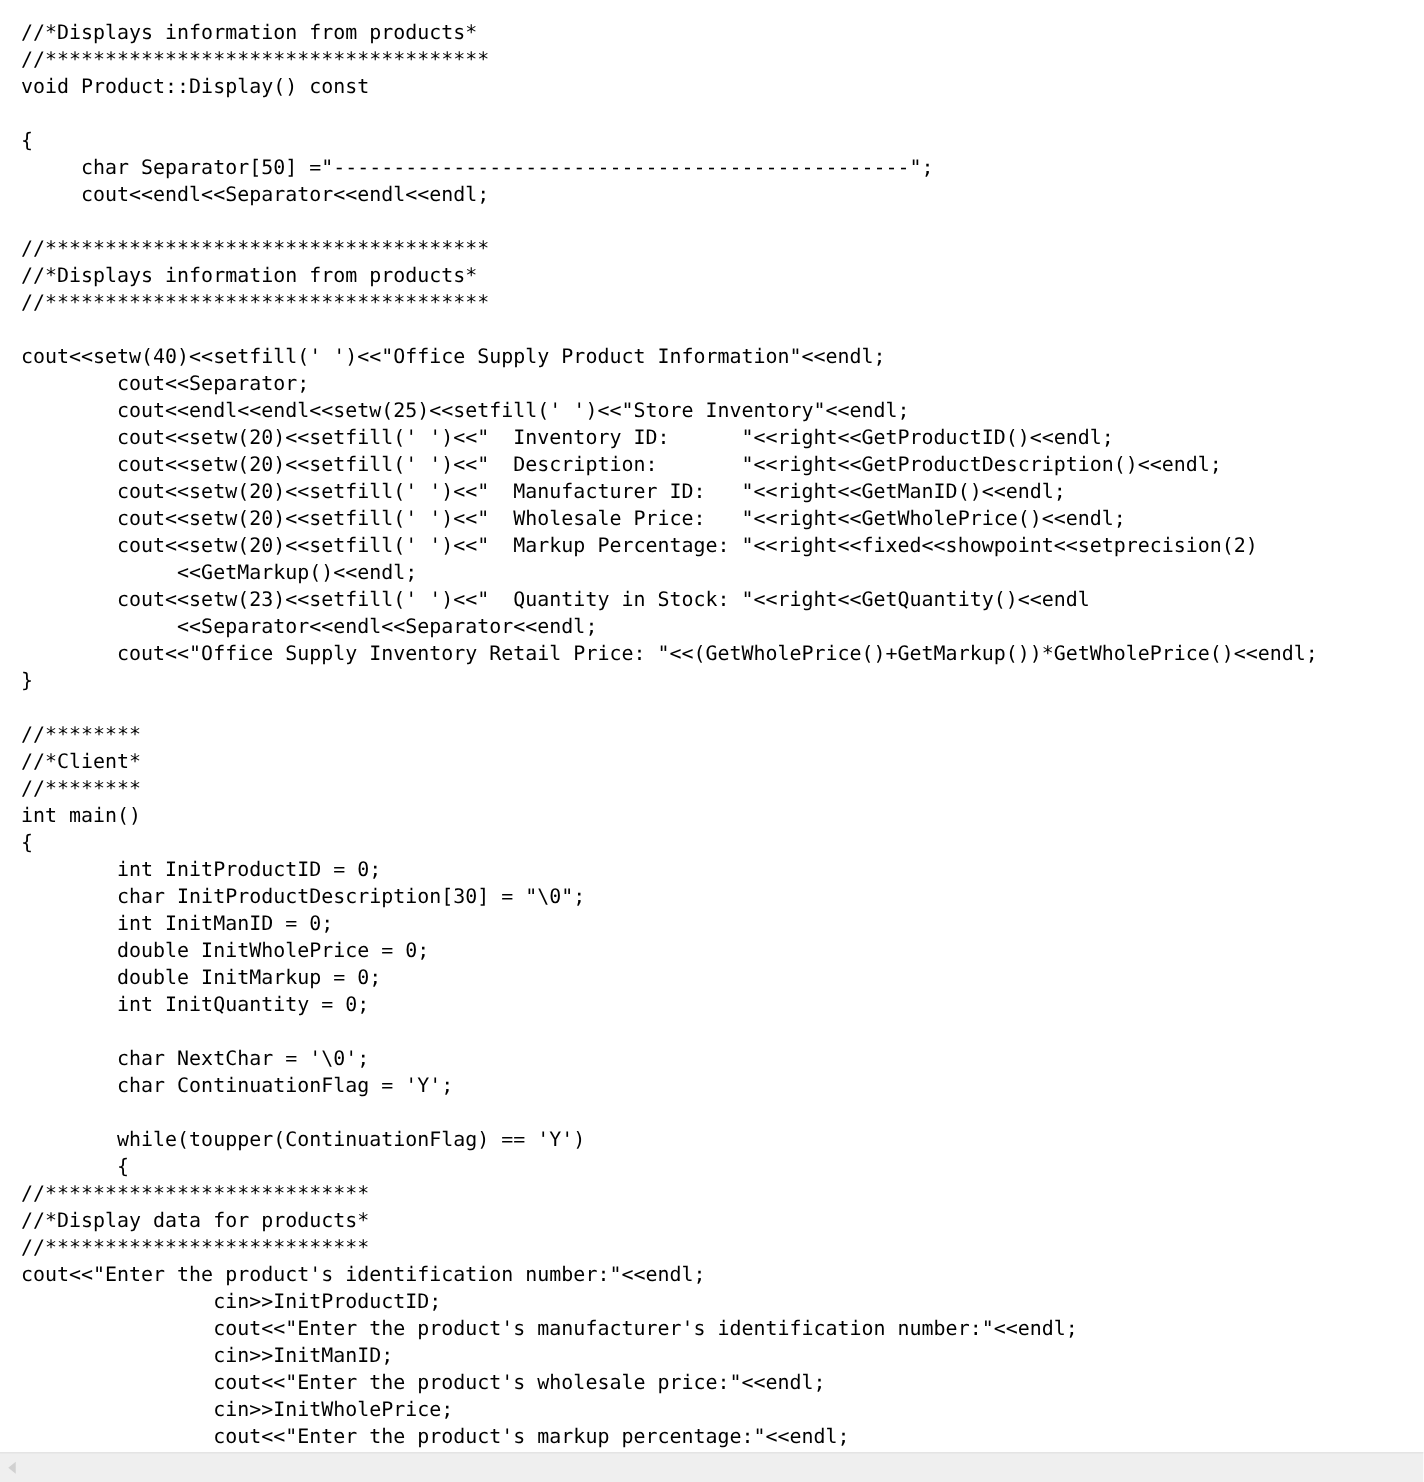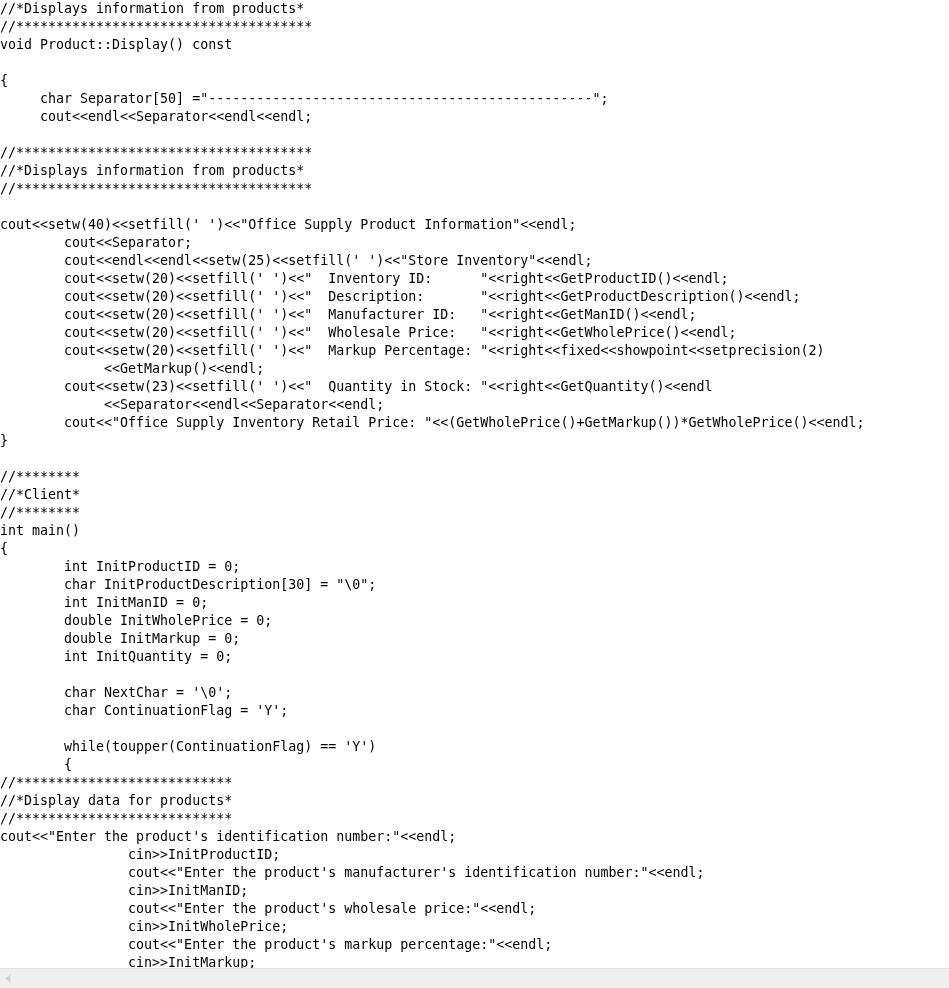--- a/index.html
+++ b/index.html
@@ -19,21 +19,21 @@
     height: 988px;
     background: #ffffff;
     box-sizing: border-box;
   }
   .code-area {
     position: absolute;
     left: 0;
     top: 0;
     right: 0;
     bottom: 20px;
-    padding: 0;
+    padding: 14px;
     overflow: hidden;
   }
   .code-listing {
     margin: 0;
     padding: 0;
     font-family: "DejaVu Sans Mono", "Liberation Mono", monospace;
     font-size: 13.3px;
     line-height: 18px;
     color: #000000;
     white-space: pre;

